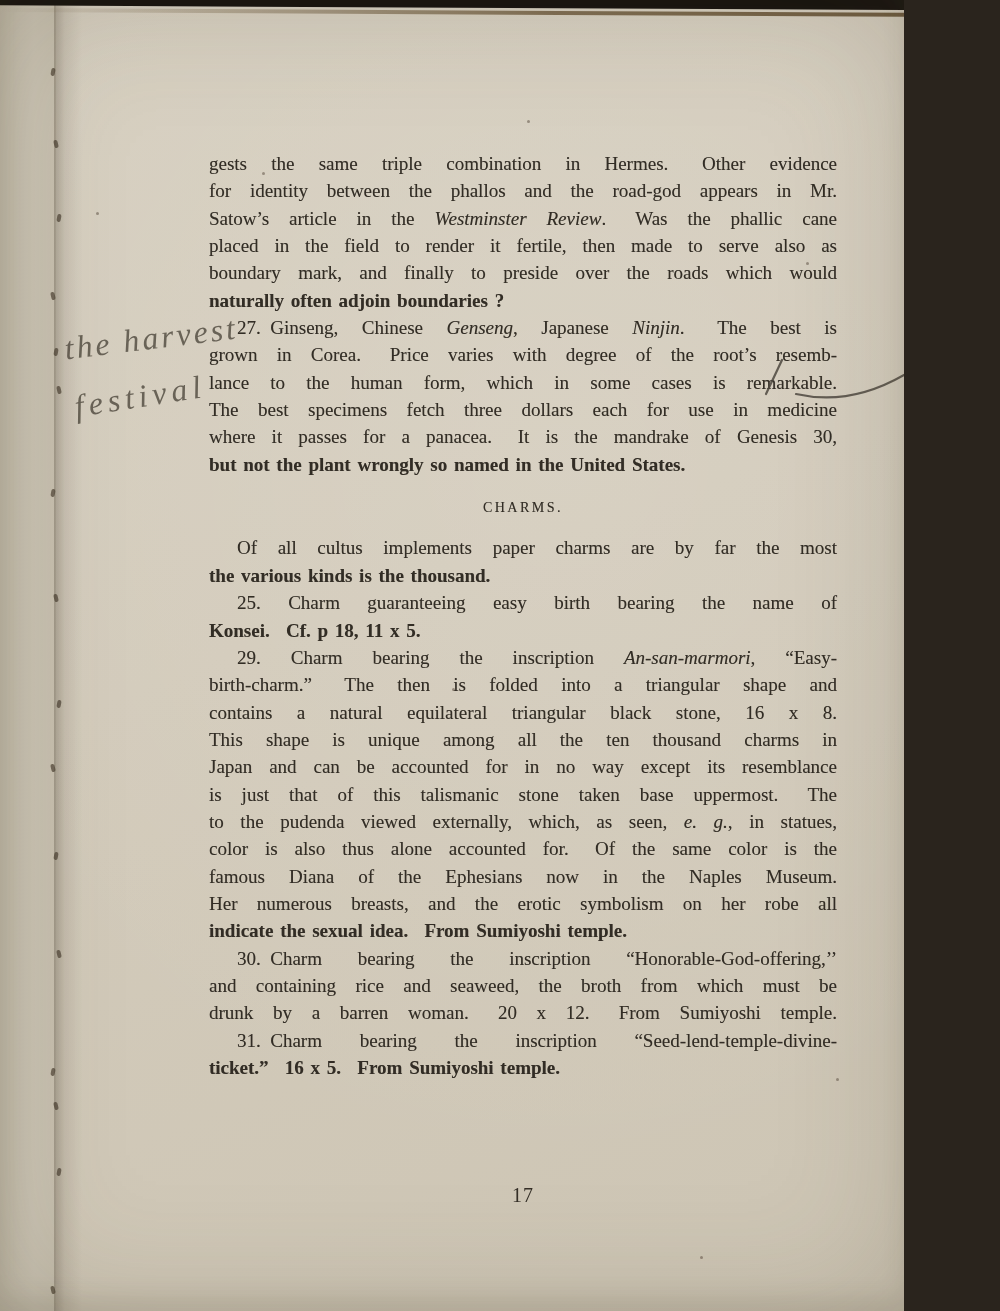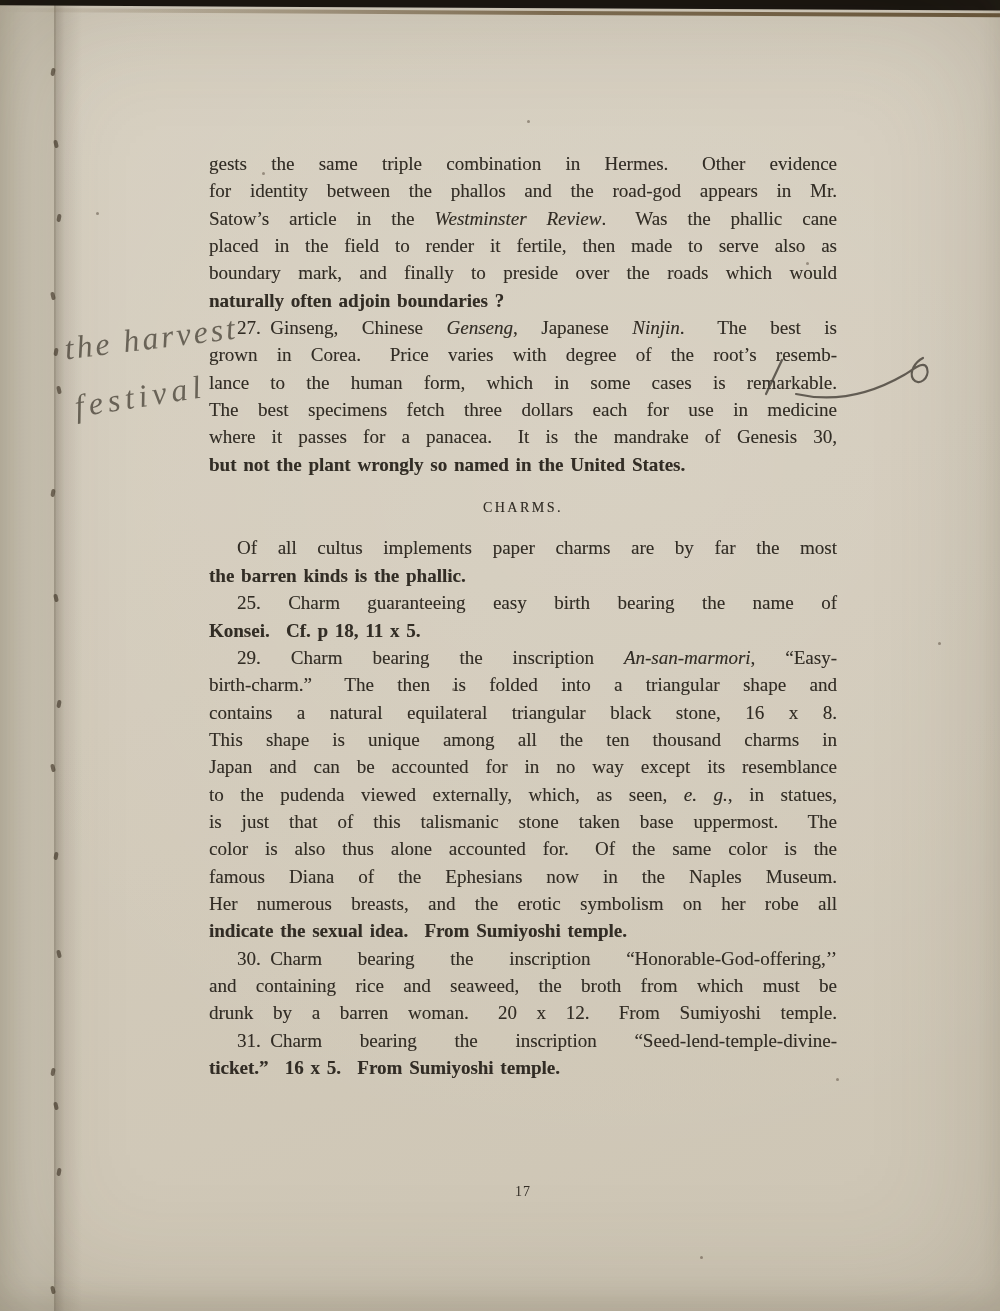--- a/index.html
+++ b/index.html
@@ -1,16 +1,16 @@
 <!DOCTYPE html>
 <html><head>
 <meta charset="utf-8">
 <style>
   html,body{margin:0;padding:0;background:#2a241d;}
-  .scene{position:relative;width:1000px;height:1311px;overflow:hidden;
+  .scene{position:relative;width:904px;height:1311px;overflow:hidden;
          background:#fde047;font-family:"Liberation Serif","DejaVu Serif",serif;}
 
   
   .page{position:absolute;inset:0;
     background:
       radial-gradient(120% 90% at 62% 35%, rgba(255,255,255,0.10), rgba(0,0,0,0) 62%),
       linear-gradient(160deg,#d7d0c1 0%,#d3cbbb 45%,#cdc5b4 100%);}
 
   
   .top-edge{position:absolute;top:-7px;left:-12px;width:1040px;height:15px;
@@ -36,21 +36,21 @@
   .para{margin:0;}
   .line{text-align:justify;text-align-last:justify;}
   .line.last{text-align-last:left;word-spacing:2px;font-weight:bold;}
   .line.first{text-indent:28px;}
   .line i{font-style:italic;}
   .pencil-strike{text-decoration:line-through;
     text-decoration-color:rgba(78,72,63,.9);text-decoration-thickness:2.2px;}
   .heading{margin:16px 0 13px 0;text-align:center;font-size:14px;
     letter-spacing:2.5px;}
   .page-number{position:absolute;left:209px;top:1184px;width:628px;
-    text-align:center;font-size:14px;letter-spacing:1px;color:rgba(44,39,32,.95);}
+    text-align:center;font-size:20px;letter-spacing:1px;color:rgba(44,39,32,.95);}
 
   
   .hand{position:absolute;font-style:italic;font-weight:400;
     color:rgba(80,74,64,.82);white-space:nowrap;}
   .hand.l1{left:64px;top:320px;font-size:32px;letter-spacing:3px;transform:rotate(-7deg);}
   .hand.l2{left:74px;top:378px;font-size:32px;letter-spacing:5px;transform:rotate(-9deg);}
 
   
   .proof-mark{position:absolute;left:700px;top:338px;}
 
@@ -76,34 +76,34 @@
           <div class="line first">27. Ginseng, Chinese <i>Genseng</i>, Japanese <i>Ninjin</i>.  The best is</div>
           <div class="line">grown in Corea.  Price varies with degree of the root’s resemb-</div>
           <div class="line">lance to the human form, which in some cases is remarkable.</div>
           <div class="line">The best specimens fetch three dollars each for use in medicine</div>
           <div class="line">where it passes for a panacea.  It is the mandrake of Genesis 30,</div>
           <div class="line last">but not the plant wrongly so named in the United States.</div>
         </div>
         <div class="heading">CHARMS.</div>
         <div class="para">
           <div class="line first">Of all cultus implements paper charms are by far the most</div>
-          <div class="line last">the barren kinds is the phallic.</div>
+          <div class="line last">the various kinds is the thousand.</div>
         </div>
         <div class="para">
           <div class="line first">25. Charm guaranteeing easy birth bearing the name of</div>
           <div class="line last">Konsei.  Cf. p 18, 11 x 5.</div>
         </div>
         <div class="para">
           <div class="line first">29. Charm bearing the inscription <i>An-san-marmori</i>, “Easy-</div>
           <div class="line">birth-charm.”  The then is folded into a triangular shape and</div>
           <div class="line">contains a natural equilateral triangular black stone, 16 x 8.</div>
           <div class="line">This shape is unique among all the ten thousand charms in</div>
           <div class="line">Japan and can be accounted for in no way except its resemblance</div>
+          <div class="line">is just that of this talismanic stone taken base uppermost.  The</div>
           <div class="line">to the pudenda viewed externally, which, as seen, <i>e. g.</i>, in statues,</div>
-          <div class="line">is just that of this talismanic stone taken base uppermost.  The</div>
           <div class="line">color is also thus alone accounted for.  Of the same color is the</div>
           <div class="line">famous Diana of the Ephesians now in the Naples Museum.</div>
           <div class="line">Her numerous breasts, and the erotic symbolism on her robe all</div>
           <div class="line last">indicate the sexual idea.  From Sumiyoshi temple.</div>
         </div>
         <div class="para">
           <div class="line first">30. Charm bearing the inscription “Honorable-God-offering,’’</div>
           <div class="line">and containing rice and seaweed, the broth from which must be</div>
           <div class="line">drunk by a barren woman.  20 x 12.  From Sumiyoshi temple.</div>
         </div>

